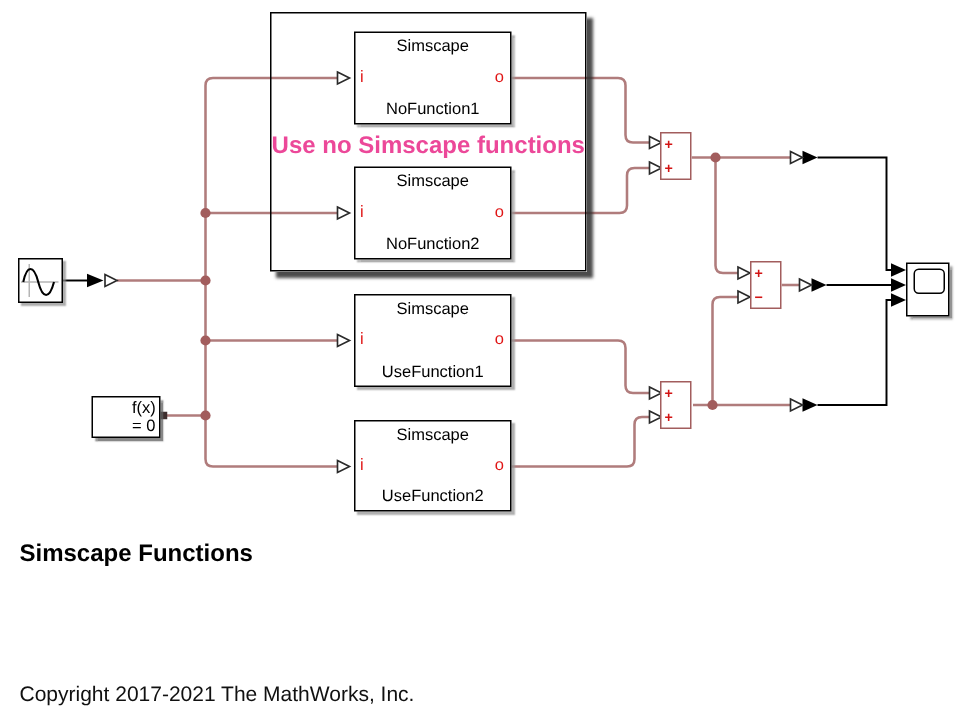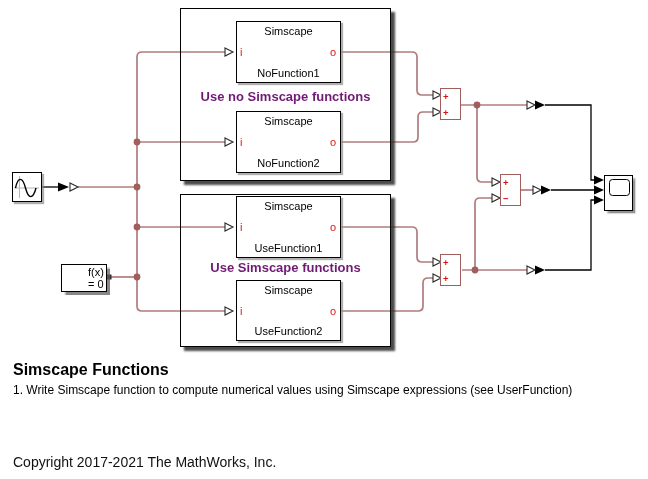--- a/index.html
+++ b/index.html
@@ -15,21 +15,21 @@
   .solver{left:61px;top:264px;width:46px;height:28px;border:1.5px solid #000;
         box-shadow:2.5px 2.5px 1px rgba(95,95,95,.75);
         display:flex;align-items:center;justify-content:center;
         font-size:11px;color:#000;padding-left:26px;}
   .subsystem{position:absolute;box-sizing:border-box;border:1.6px solid #000;
         background:transparent;z-index:2;
         box-shadow:4px 4px 2px rgba(45,45,45,.85);}
   .ss1{left:180px;top:8px;width:211px;height:173px;}
   .ss2{left:180px;top:194px;width:211px;height:153px;}
   .ss-label{position:absolute;left:0;right:0;text-align:center;
-        font-size:13px;font-weight:bold;color:#701a75;}
+        font-size:16px;font-weight:bold;color:#ec4899;}
   .ss1 .ss-label{top:80px;}
   .ss2 .ss-label{top:65px;}
 
   .comp{width:105px;height:62px;left:236px;border:1.3px solid #000;
         box-shadow:2px 2px 1px rgba(150,150,150,.75);font-size:11px;color:#000;}
   .comp .hdr{position:absolute;top:3px;left:0;right:0;text-align:center;}
   .comp .nm{position:absolute;bottom:3px;left:0;right:0;text-align:center;}
   .comp .pin{position:absolute;left:3px;top:50%;transform:translateY(-54%);
         color:#e01616;font-size:11px;}
   .comp .pout{position:absolute;right:4px;top:50%;transform:translateY(-54%);
@@ -131,23 +131,20 @@
   </div>
 
   <div class="blk solver">
     <span>f(x) = 0</span>
   </div>
 
   <div class="subsystem ss1">
     <div class="ss-label">Use no Simscape functions</div>
   </div>
 
-  <div class="subsystem ss2">
-    <div class="ss-label">Use Simscape functions</div>
-  </div>
 
   <div class="blk comp c1">
     <div class="hdr">Simscape</div>
     <span class="pin">i</span>
     <span class="pout">o</span>
     <div class="nm">NoFunction1</div>
   </div>
   <div class="blk comp c2">
     <div class="hdr">Simscape</div>
     <span class="pin">i</span>
@@ -179,17 +176,16 @@
     <span class="sign t">+</span>
     <span class="sign b">+</span>
   </div>
 
   <div class="blk scope">
     <div class="scope-screen"></div>
   </div>
 
   <div class="notes-title">Simscape Functions</div>
   <div class="notes-body">
-    <div>1. Write Simscape function to compute numerical values using Simscape expressions (see UserFunction)</div>
   </div>
   <div class="copyright">Copyright 2017-2021 The MathWorks, Inc.</div>
 
 </div>
 
 </body></html>

